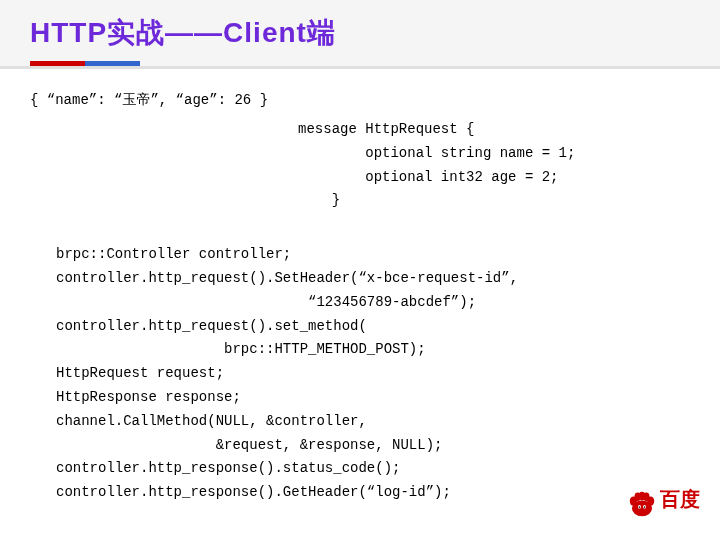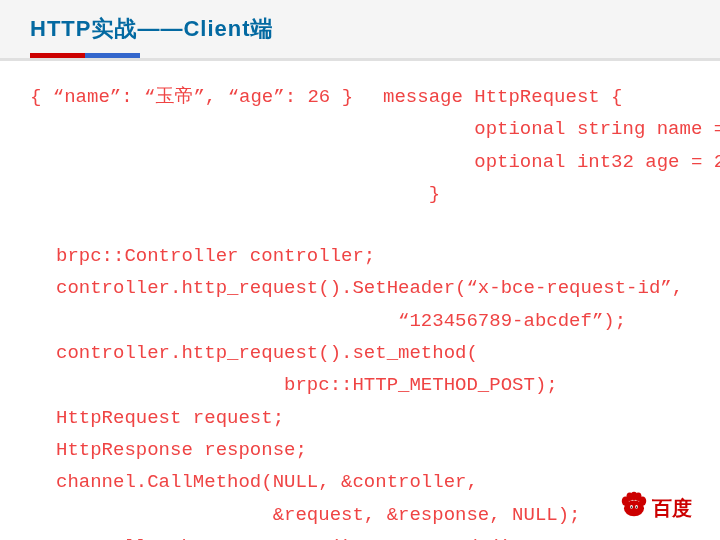--- a/index.html
+++ b/index.html
@@ -47,60 +47,61 @@
       height: 100%;
     }
 
     .accent-blue {
       background: #3366cc;
       width: 50%;
       height: 100%;
     }
 
     .header-title {
-      font-size: 22px;
+      font-size: 28px;
       font-weight: bold;
-      color: #0369a1;
+      color: #6d28d9;
       letter-spacing: 1px;
     }
 
     .content {
       padding: 20px 30px 20px 30px;
       display: flex;
       gap: 0;
     }
 
     .left-panel {
       flex: 0 0 auto;
     }
 
     .right-panel {
       flex: 0 0 auto;
       margin-left: 30px;
+      margin-top: 29px;
     }
 
     .code-block {
       font-family: 'Courier New', Courier, monospace;
-      font-size: 19px;
-      color: #ef4444;
+      font-size: 14px;
+      color: #000000;
       line-height: 1.7;
       white-space: pre;
     }
 
     .bottom-code {
       padding: 10px 30px 20px 30px;
       margin-left: 26px;
     }
 
     .baidu-logo {
       position: absolute;
       bottom: 18px;
-      right: 28px;
+      right: 20px;
       display: flex;
-      align-items: flex-end;
+      align-items: flex-start;
       gap: 0;
     }
 
     .baidu-icon {
       width: 36px;
       height: 36px;
     }
 
     .baidu-text {
       font-size: 20px;

